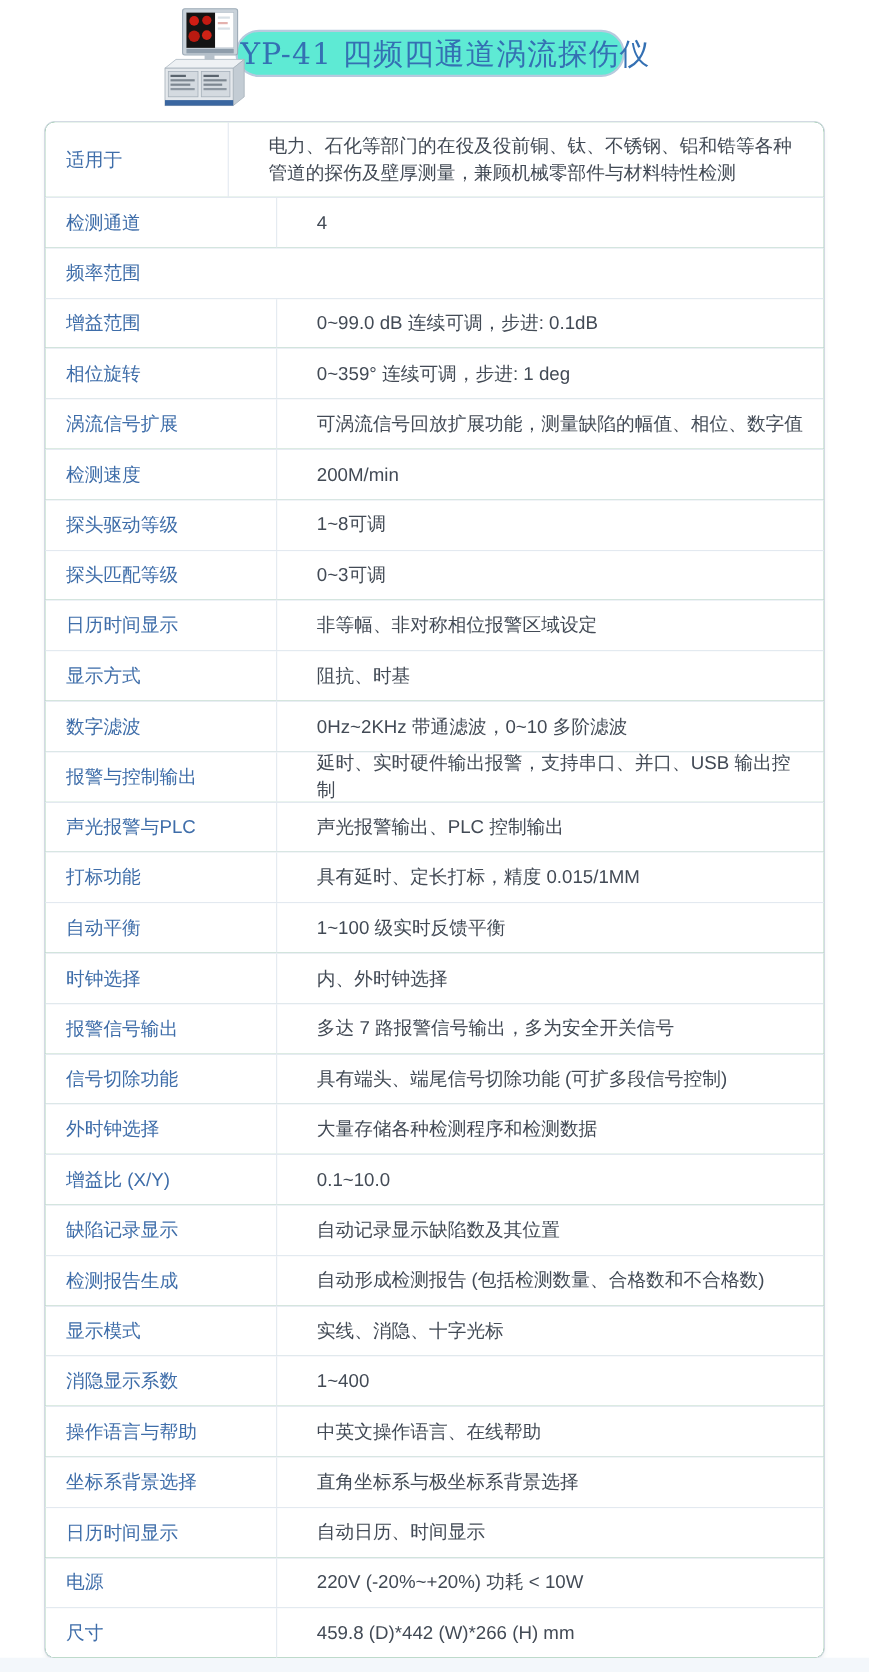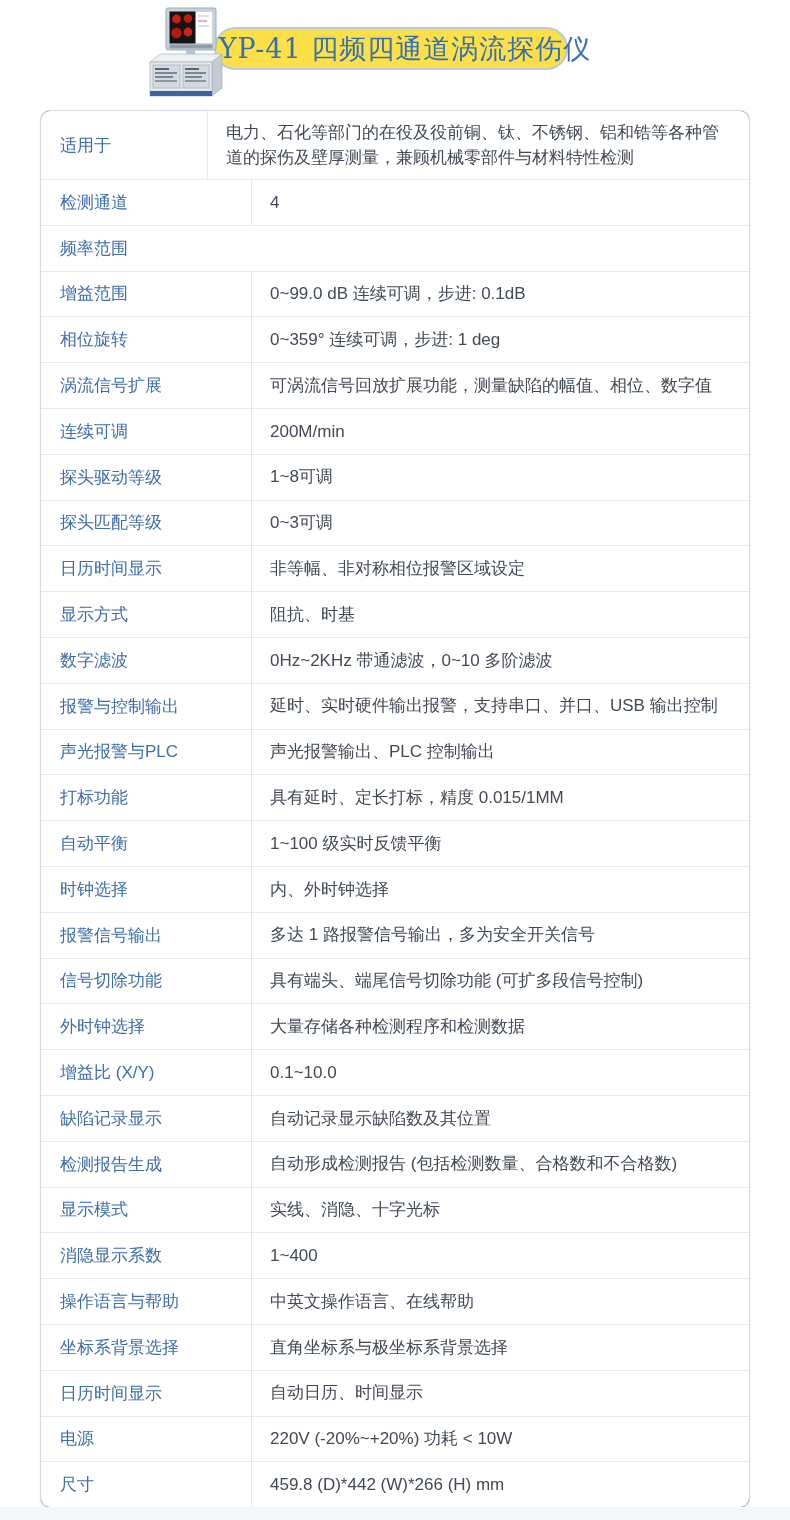--- a/index.html
+++ b/index.html
@@ -12,21 +12,21 @@
     overflow: hidden;
   }
   .page { width: 790px; height: 1520px; position: relative; }
 
   
   .header { position: relative; height: 108px; }
   .title-pill {
     position: absolute;
     left: 214px; top: 27px;
     width: 354px; height: 43px;
-    background: #fde047;
+    background: #5eead4;
     border: 2px solid #b7cade;
     border-radius: 23px;
     display: flex; align-items: center; justify-content: center;
     padding-left: 28px;
   }
   .page-title {
     font-family: "DejaVu Serif", "Liberation Serif", serif;
     font-size: 27px;
     color: #3470b3;
     letter-spacing: 1px;
@@ -58,21 +58,21 @@
     flex: 0 0 166px;
     display: flex; align-items: center;
     padding-left: 19px; padding-right: 8px;
     font-size: 17px;
     color: #3e6da9;
   }
   .spec-value {
     flex: 1;
     display: flex; align-items: center;
     border-left: 1px solid #e3e9f0;
-    padding-left: 18px; padding-right: 14px;
+    padding-left: 36px; padding-right: 14px;
     font-size: 17px;
     color: #424a55;
     line-height: 1.5;
   }
   
   .footer-strip {
     position: absolute;
     left: 0; bottom: 0;
     width: 790px; height: 13px;
     background: #f3f7fb;
@@ -148,21 +148,21 @@
     <div class="spec-label">相位旋转</div>
     <div class="spec-value">0~359° 连续可调，步进: 1 deg</div>
   </div>
 
   <div class="spec-row">
     <div class="spec-label">涡流信号扩展</div>
     <div class="spec-value">可涡流信号回放扩展功能，测量缺陷的幅值、相位、数字值</div>
   </div>
 
   <div class="spec-row">
-    <div class="spec-label">连续可调</div>
+    <div class="spec-label">检测速度</div>
     <div class="spec-value">200M/min</div>
   </div>
 
   <div class="spec-row">
     <div class="spec-label">探头驱动等级</div>
     <div class="spec-value">1~8可调</div>
   </div>
 
   <div class="spec-row">
     <div class="spec-label">探头匹配等级</div>
@@ -204,21 +204,21 @@
     <div class="spec-value">1~100 级实时反馈平衡</div>
   </div>
 
   <div class="spec-row">
     <div class="spec-label">时钟选择</div>
     <div class="spec-value">内、外时钟选择</div>
   </div>
 
   <div class="spec-row">
     <div class="spec-label">报警信号输出</div>
-    <div class="spec-value">多达 1 路报警信号输出，多为安全开关信号</div>
+    <div class="spec-value">多达 7 路报警信号输出，多为安全开关信号</div>
   </div>
 
   <div class="spec-row">
     <div class="spec-label">信号切除功能</div>
     <div class="spec-value">具有端头、端尾信号切除功能 (可扩多段信号控制)</div>
   </div>
 
   <div class="spec-row">
     <div class="spec-label">外时钟选择</div>
     <div class="spec-value">大量存储各种检测程序和检测数据</div>

